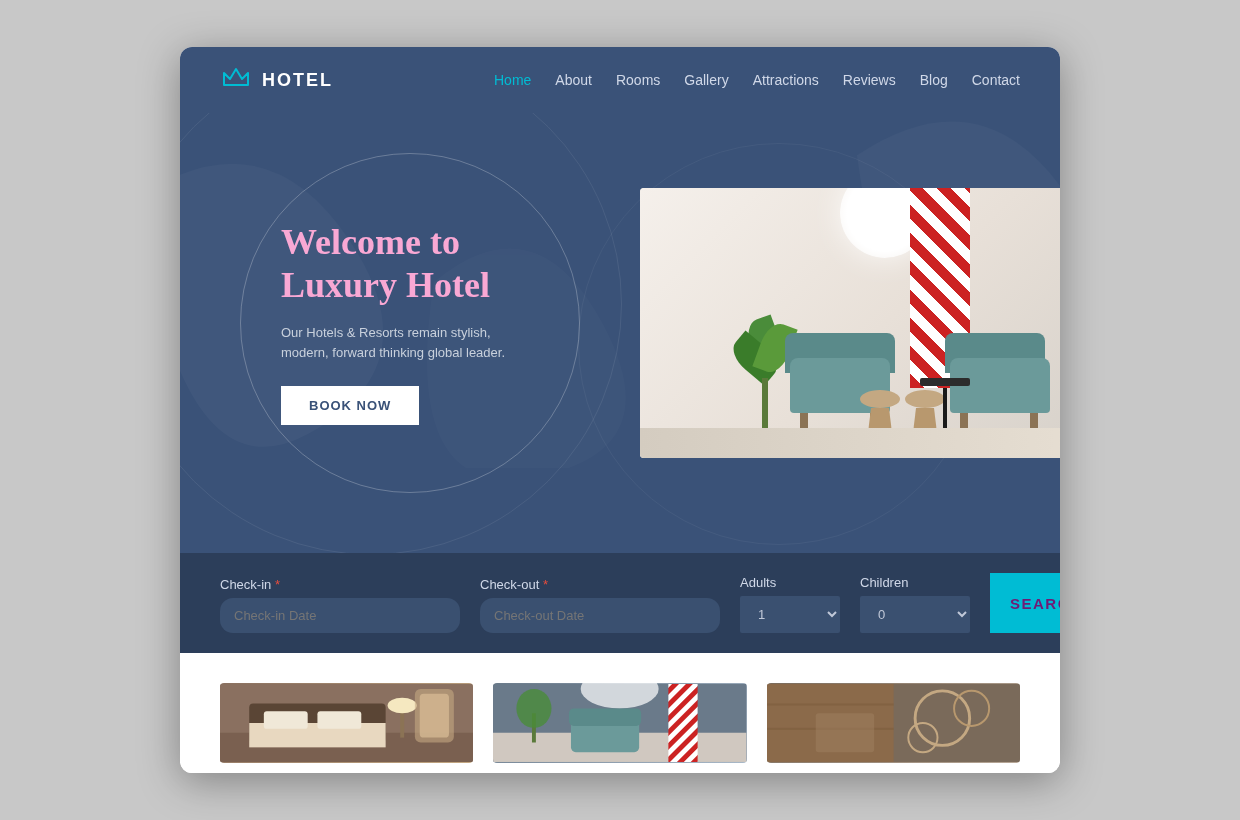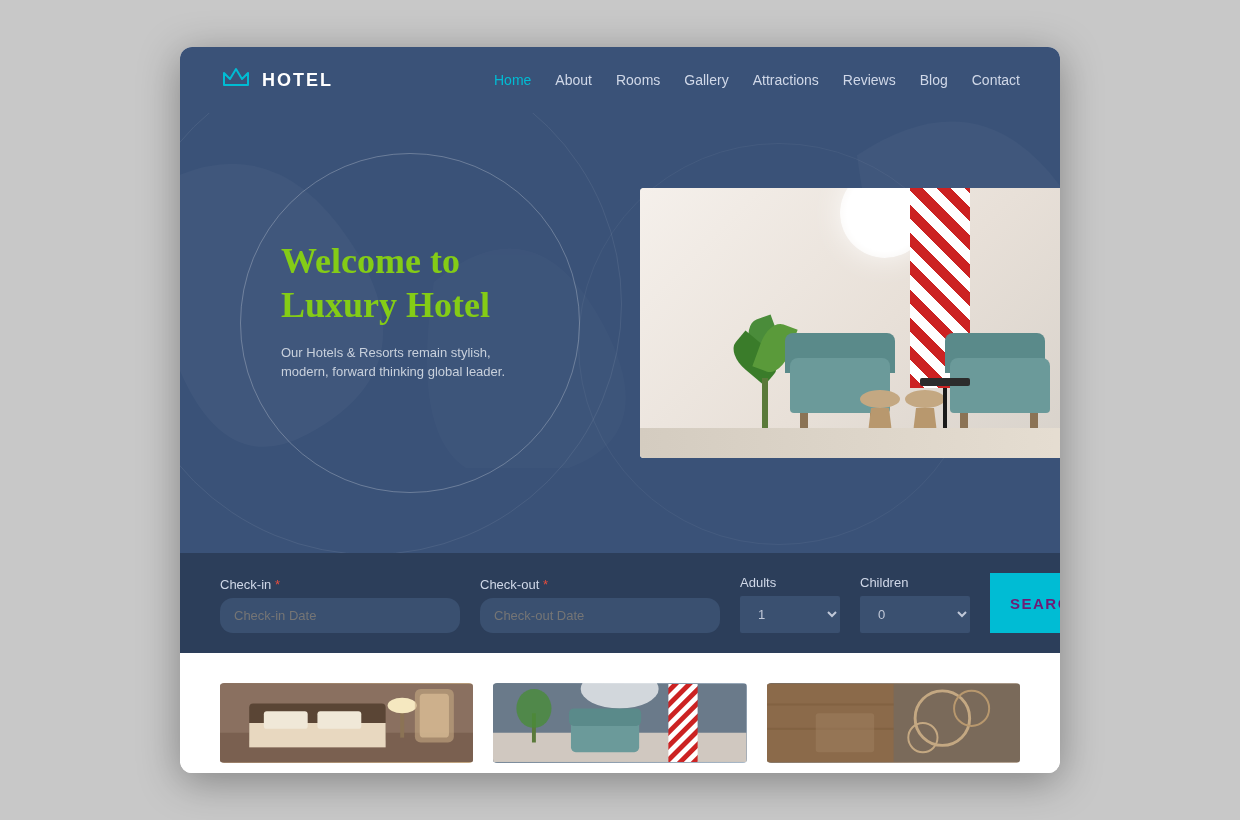--- a/index.html
+++ b/index.html
@@ -116,21 +116,21 @@
       border: 1.5px solid rgba(255,255,255,0.25);
       display: flex;
       flex-direction: column;
       justify-content: center;
       align-items: flex-start;
       padding: 50px 40px;
       margin-left: 20px;
     }
 
     .hero-title {
-      color: #84cc16;
+      color: #f9a8d4;
       font-size: 36px;
       font-weight: 600;
       line-height: 1.2;
       margin-bottom: 16px;
       font-family: Georgia, serif;
     }
 
     .hero-subtitle {
       color: #c8d0dc;
       font-size: 13px;
@@ -486,20 +486,21 @@
     <svg class="bg-decoration" viewBox="0 0 1040 420" xmlns="http://www.w3.org/2000/svg">
       <path d="M-50,100 Q100,0 200,150 Q300,300 150,380 Q0,460 -50,100Z" fill="white" opacity="0.5"></path>
       <path d="M800,50 Q950,-50 1050,100 Q1150,250 1000,330 Q850,410 800,50Z" fill="white" opacity="0.5"></path>
       <path d="M300,200 Q420,100 500,250 Q580,400 420,430 Q260,460 300,200Z" fill="white" opacity="0.3"></path>
     </svg>
 
     <div class="hero-left">
       <div class="hero-circle">
         <h1 class="hero-title">Welcome to Luxury Hotel</h1>
         <p class="hero-subtitle">Our Hotels &amp; Resorts remain stylish, modern, forward thinking global leader.</p>
+        <button class="book-now-btn">BOOK NOW</button>
       </div>
     </div>
 
     <div class="hero-right">
       <div class="hero-image">
 
         <div class="lobby-art">
 
           <div class="lamp"></div>
 

